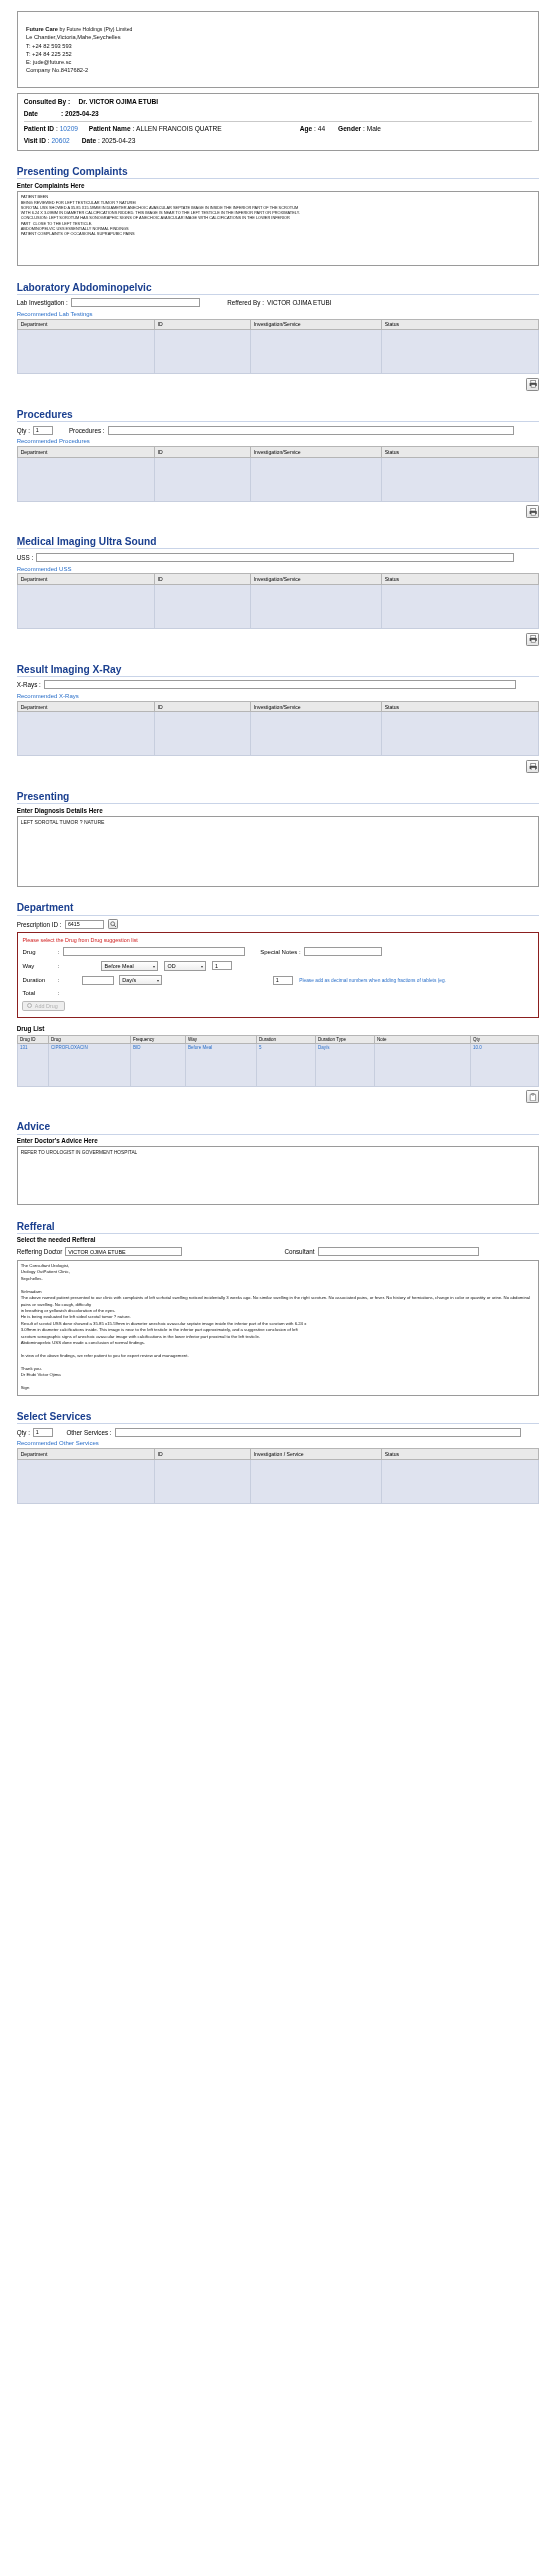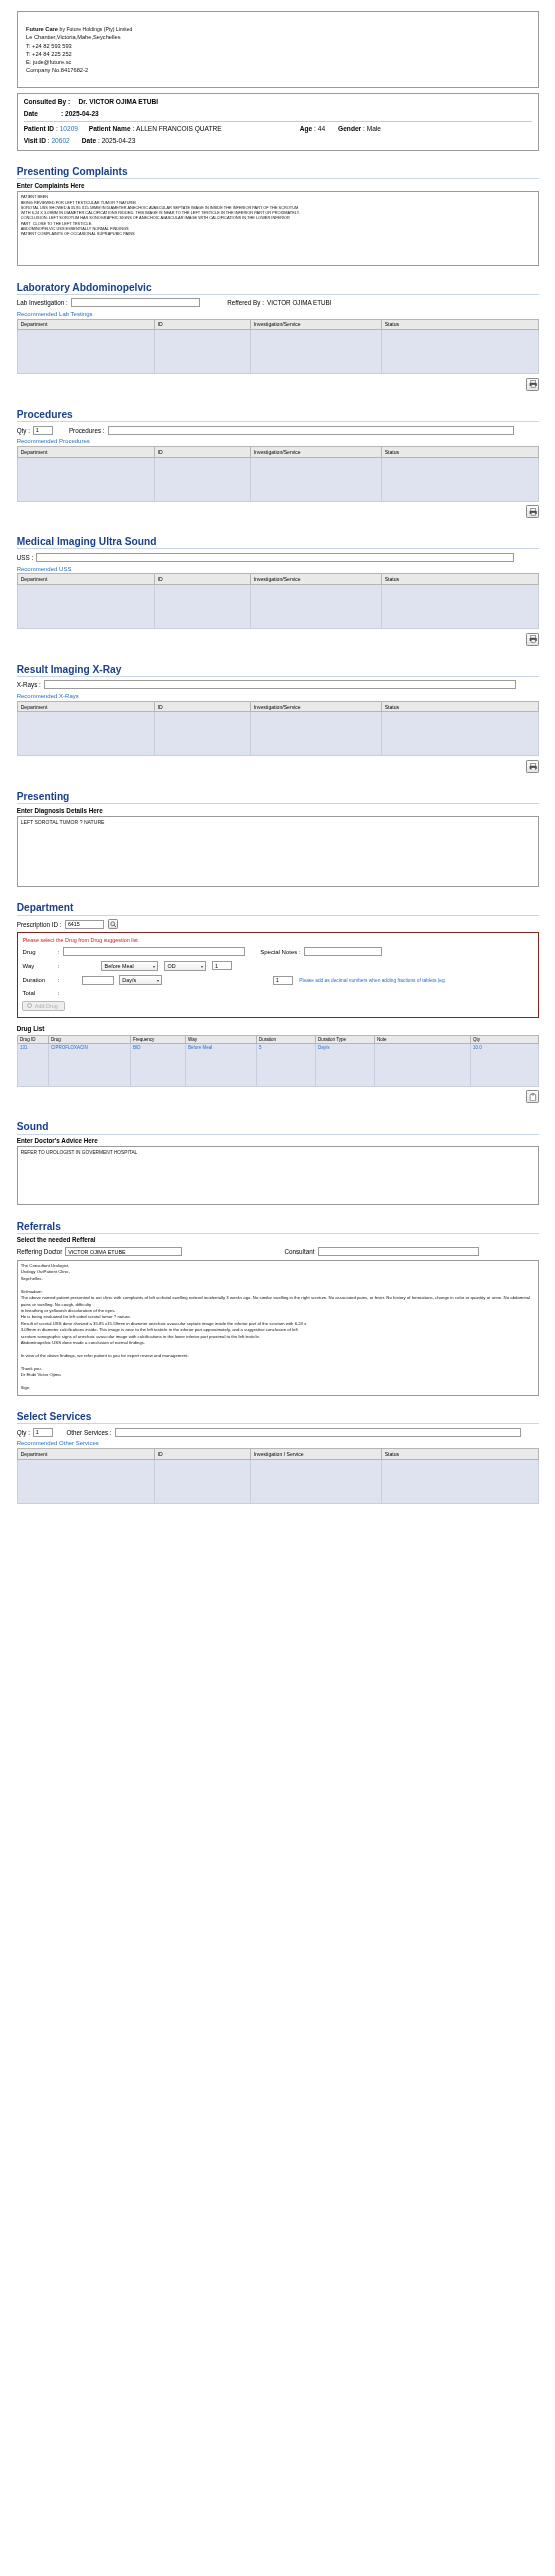--- a/index.html
+++ b/index.html
@@ -538,26 +538,26 @@
     </table>
   <div class="prn-holder">
     <div class="printer printer-right">
       <svg width="7.8" height="8.4" viewBox="0 0 13 14">
           <rect x="2" y="2" width="9" height="11" rx="1" fill="#fff" stroke="#555"></rect>
           <rect x="4.5" y="0.5" width="4" height="3" rx="1" fill="#ccc" stroke="#555"></rect>
         </svg>
     </div>
   </div>
 
-  <h2 class="sec">Sound</h2>
+  <h2 class="sec">Advice</h2>
   <hr class="hr-blue">
   <div class="sub-lbl">Enter Doctor's Advice Here</div>
   <div class="ta adv">REFER TO UROLOGIST IN GOVERMENT HOSPITAL</div>
 
-  <h2 class="sec">Referrals</h2>
+  <h2 class="sec">Refferal</h2>
   <hr class="hr-blue">
   <div class="sub-lbl">Select the needed Refferal</div>
   <div class="row-inline">
     <span>Reffering Doctor</span>
     <span class="inp" style="width:117px">VICTOR OJIMA ETUBE</span>
     <span style="width:96px"></span>
     <span>Consultant</span>
     <span class="inp" style="width:161px"></span>
   </div>
   <div style="height:3.6px"></div>

